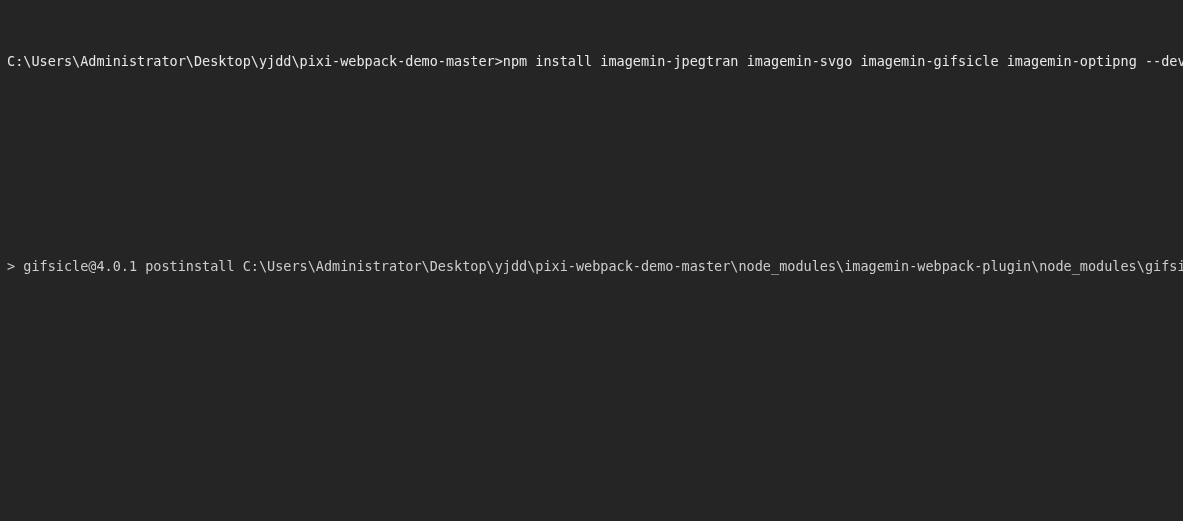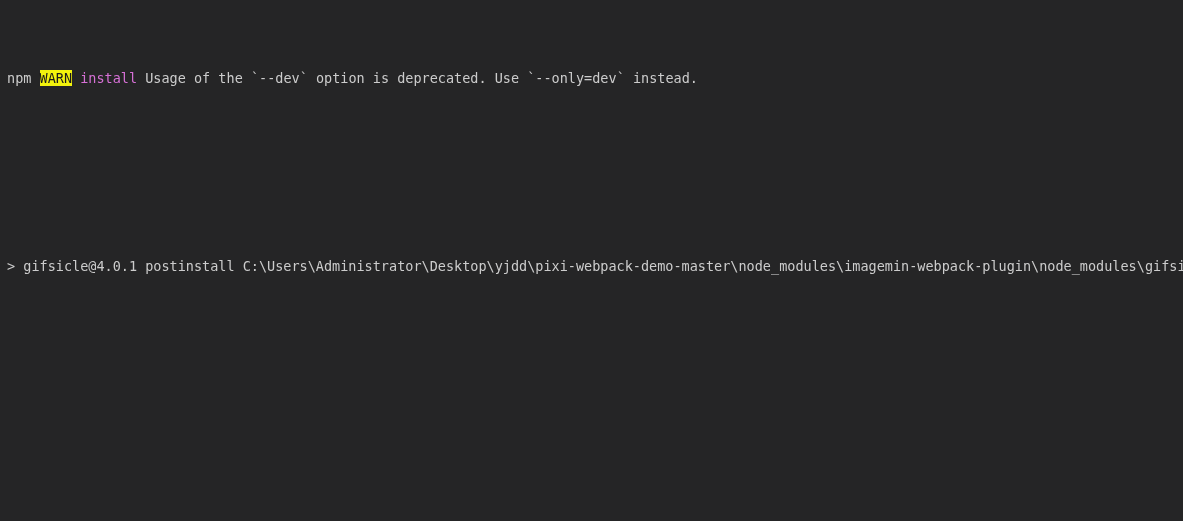--- a/index.html
+++ b/index.html
@@ -37,22 +37,22 @@
     background: #f2f20d;
     color: #1a1a1a;
     font-weight: normal;
   }
 </style>
 </head>
 <body>
 
 <div id="terminal">
 
+  <div class="line"><span class="c-white">C:\Users\Administrator\Desktop\yjdd\pixi-webpack-demo-master&gt;</span><span class="c-white">npm install imagemin-jpegtran imagemin-svgo imagemin-gifsicle imagemin-optipng --dev</span></div>
 
-  <div class="line"><span class="c-grey">npm</span><span class="c-grey"> </span><span class="warn-badge">WARN</span><span class="c-grey"> </span><span class="c-magenta">install</span><span class="c-grey"> Usage of the `--dev` option is deprecated. Use `--only=dev` instead.</span></div>
 
   <div class="blank"></div>
   <div class="blank"></div>
 
   <div class="line"><span class="c-grey">&gt; gifsicle@4.0.1 postinstall C:\Users\Administrator\Desktop\yjdd\pixi-webpack-demo-master\node_modules\imagemin-webpack-plugin\node_modules\gifsicle</span></div>
 
   <div class="blank"></div>
   <div class="blank"></div>
 
   

